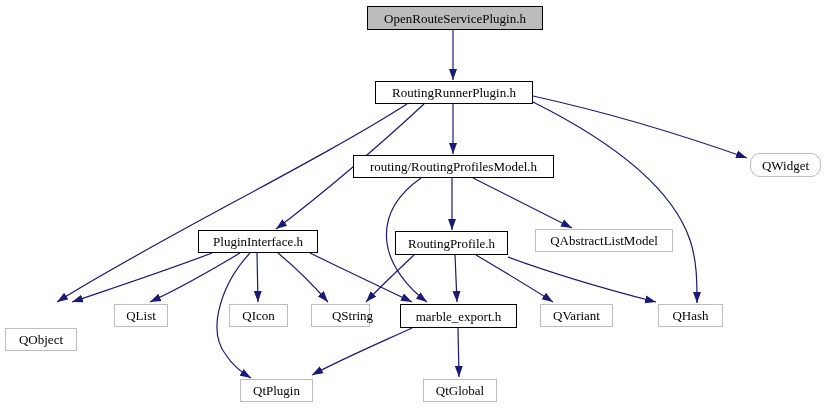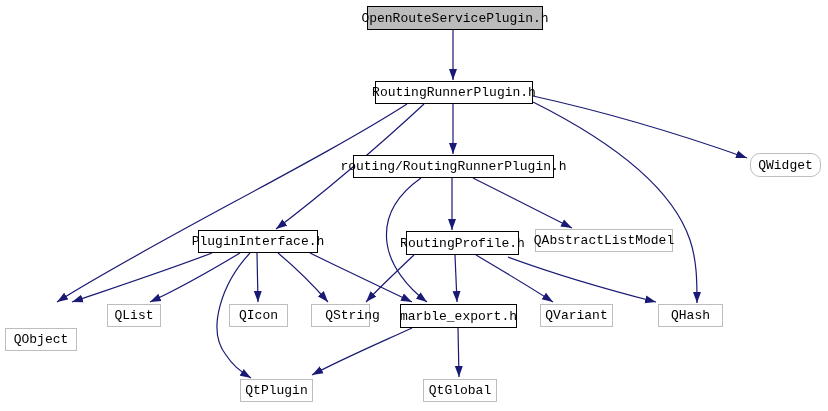--- a/index.html
+++ b/index.html
@@ -10,21 +10,21 @@
     --external-border:#bdbdbd;
     --text:#000000;
     --bg:#ffffff;
   }
   html,body{margin:0;padding:0;background:var(--bg);}
   .canvas{
     position:relative;
     width:828px;height:411px;
     background:var(--bg);
     overflow:hidden;
-    font-family:Liberation Mono, monospace;
+    font-family:Liberation Serif, serif;
   }
   .canvas svg{position:absolute;left:0;top:0;}
   path.edge{fill:none;stroke:var(--arrow);stroke-width:1.2px;}
   #arrowhead path{fill:var(--arrow);stroke:none;}
   .node{
     position:absolute;
     box-sizing:border-box;
     display:flex;align-items:center;justify-content:center;
     background:var(--node-fill);
     border:1px solid var(--internal-border);
@@ -65,27 +65,27 @@
       <path class="edge" d="M414,255 C397,271 379,288 366,302" marker-end="url(#arrowhead)"></path>
       <path class="edge" d="M455,255 L457,302" marker-end="url(#arrowhead)"></path>
       <path class="edge" d="M476,255 C503,271 530,287 553,302" marker-end="url(#arrowhead)"></path>
       <path class="edge" d="M508,257 C565,278 617,292 656,302" marker-end="url(#arrowhead)"></path>
       <path class="edge" d="M458,328 L459,377" marker-end="url(#arrowhead)"></path>
       <path class="edge" d="M412,328 C377,344 340,360 312,375" marker-end="url(#arrowhead)"></path>
     </svg>
   <div id="nodes">
       <div class="node main" style="left: 367px; top: 6px; width: 176px; height: 24px;">OpenRouteServicePlugin.h</div>
       <div class="node internal" style="left: 375px; top: 81px; width: 158px; height: 23px;">RoutingRunnerPlugin.h</div>
-      <div class="node internal" style="left: 353px; top: 155px; width: 201px; height: 23px;">routing/RoutingRunnerPlugin.h</div>
+      <div class="node internal" style="left: 353px; top: 155px; width: 201px; height: 23px;">routing/RoutingProfilesModel.h</div>
       <div class="node external" style="left: 750px; top: 153px; width: 71px; height: 24px; border-radius: 10px;">QWidget</div>
       <div class="node internal" style="left: 198px; top: 230px; width: 120px; height: 23px;">PluginInterface.h</div>
-      <div class="node internal" style="left: 395px; top: 231px; width: 113px; height: 24px; margin-left: 11px;">RoutingProfile.h</div>
+      <div class="node internal" style="left: 395px; top: 231px; width: 113px; height: 24px;">RoutingProfile.h</div>
       <div class="node external" style="left: 535px; top: 229px; width: 138px; height: 23px;">QAbstractListModel</div>
       <div class="node external" style="left: 5px; top: 304px; width: 72px; height: 23px; margin-top: 24px;">QObject</div>
-      <div class="node external" style="left: 107px; top: 304px; width: 54px; height: 23px; text-align: center;">QList</div>
+      <div class="node external" style="left: 114px; top: 304px; width: 54px; height: 23px; text-align: center;">QList</div>
       <div class="node external" style="left: 229px; top: 304px; width: 59px; height: 23px;">QIcon</div>
       <div class="node external" style="left: 311px; top: 304px; width: 59px; height: 23px; padding-left: 24px;">QString</div>
       <div class="node internal" style="left: 400px; top: 304px; width: 117px; height: 24px;">marble_export.h</div>
       <div class="node external" style="left: 540px; top: 304px; width: 73px; height: 23px;">QVariant</div>
       <div class="node external" style="left: 658px; top: 304px; width: 65px; height: 23px;">QHash</div>
       <div class="node external" style="left: 240px; top: 379px; width: 73px; height: 23px;">QtPlugin</div>
       <div class="node external" style="left: 423px; top: 379px; width: 74px; height: 23px;">QtGlobal</div>
     </div>
 </div>
 

